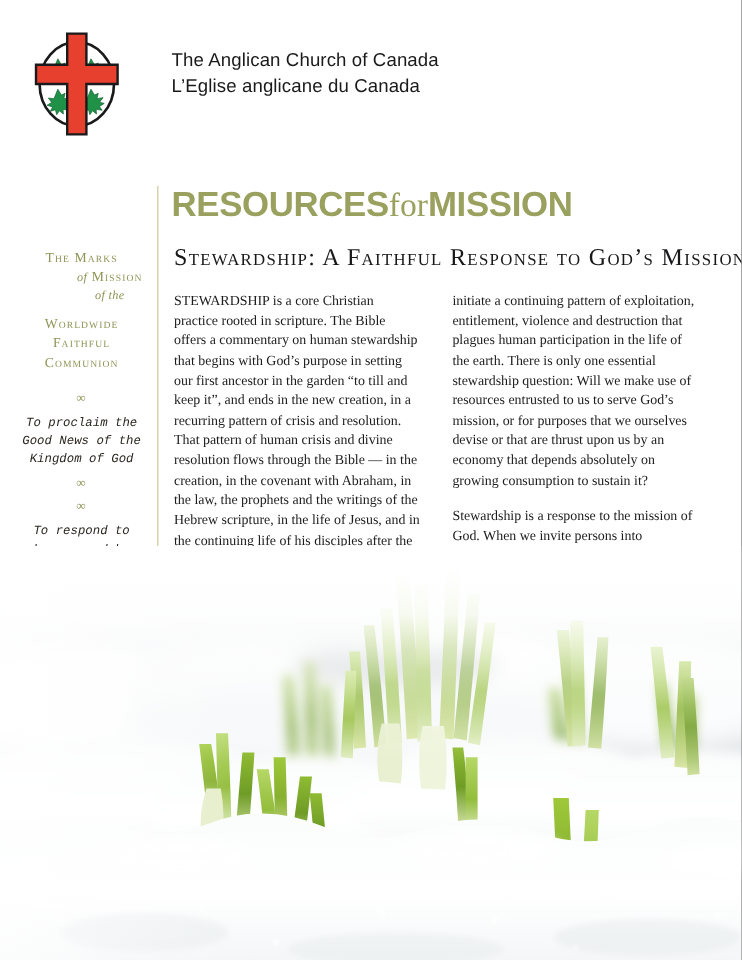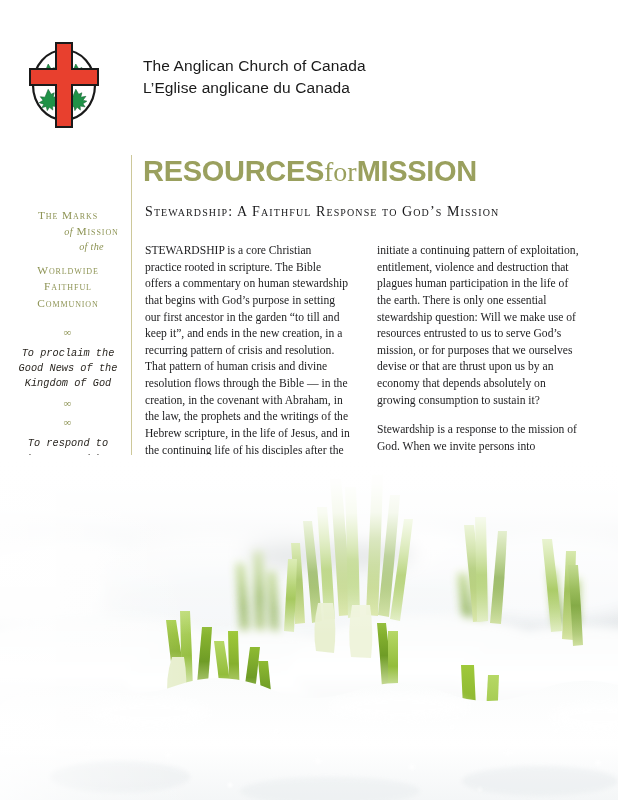--- a/index.html
+++ b/index.html
@@ -13,21 +13,21 @@
     height: 800px;
     margin: 0 auto;
     background: #ffffff;
     overflow: hidden;
     font-family: "Liberation Serif", "DejaVu Serif", serif;
   }
 
   
   .masthead {
     position: absolute;
-    left: 0; top: 15px;
+    left: 0; top: 0;
     width: 608px;
     height: 140px;
   }
   .logo {
     position: absolute;
     left: 18px;
     top: 24px;
     width: 92px;
     height: 92px;
   }
@@ -80,21 +80,21 @@
     vertical-align: baseline;
   }
 
   
   .article-title {
     position: absolute;
     left: 145px;
     top: 204px;
     width: 460px;
     font-family: "Liberation Serif", "DejaVu Serif", serif;
-    font-size: 14px;
+    font-size: 20px;
     font-variant: small-caps;
     letter-spacing: 1.1px;
     color: #18181a;
     white-space: nowrap;
   }
 
   
   .sidebar {
     position: absolute;
     left: 14px;

